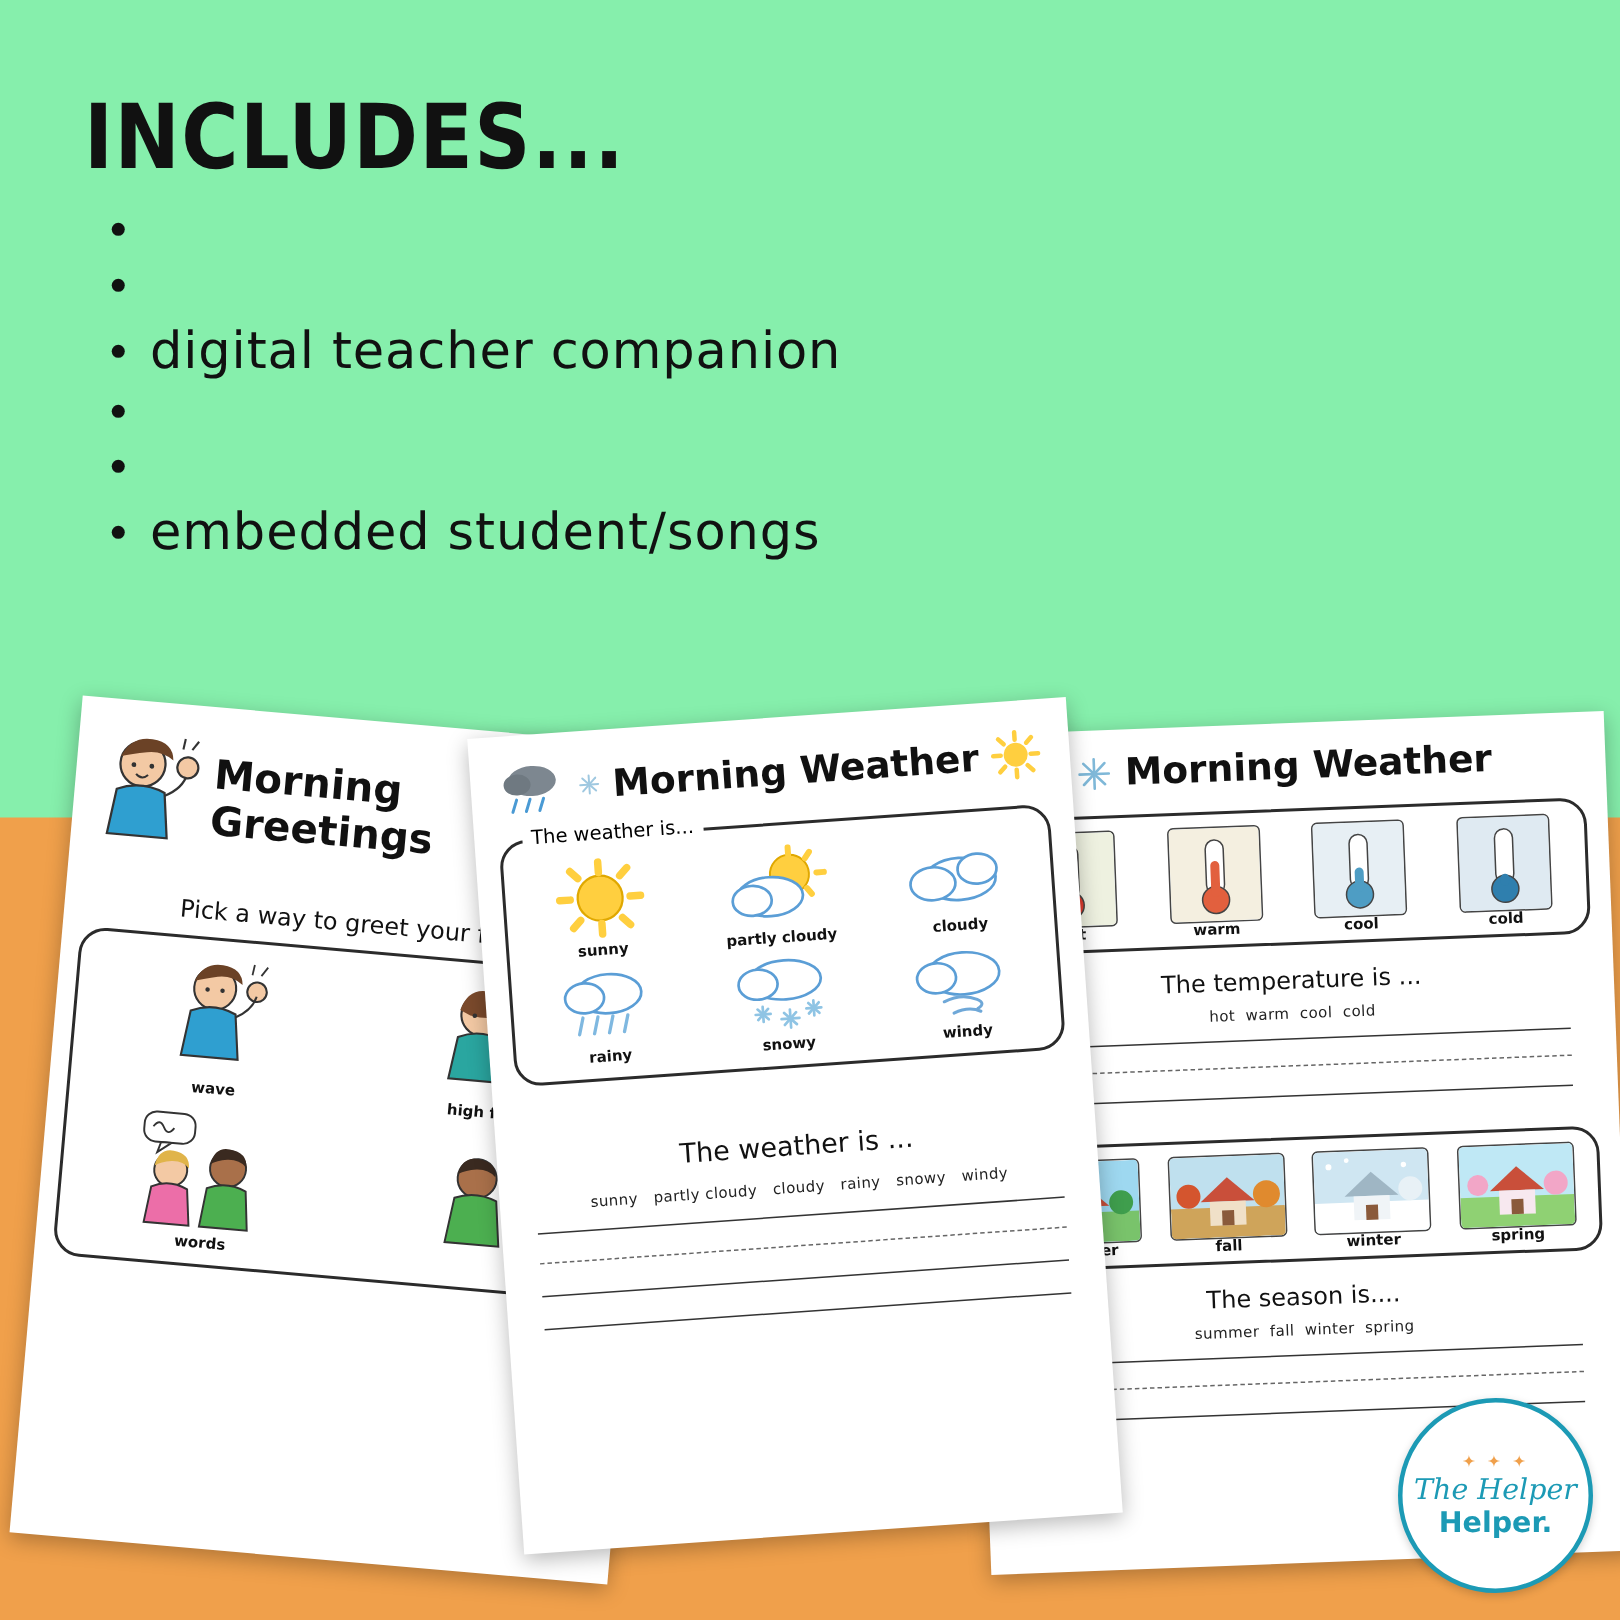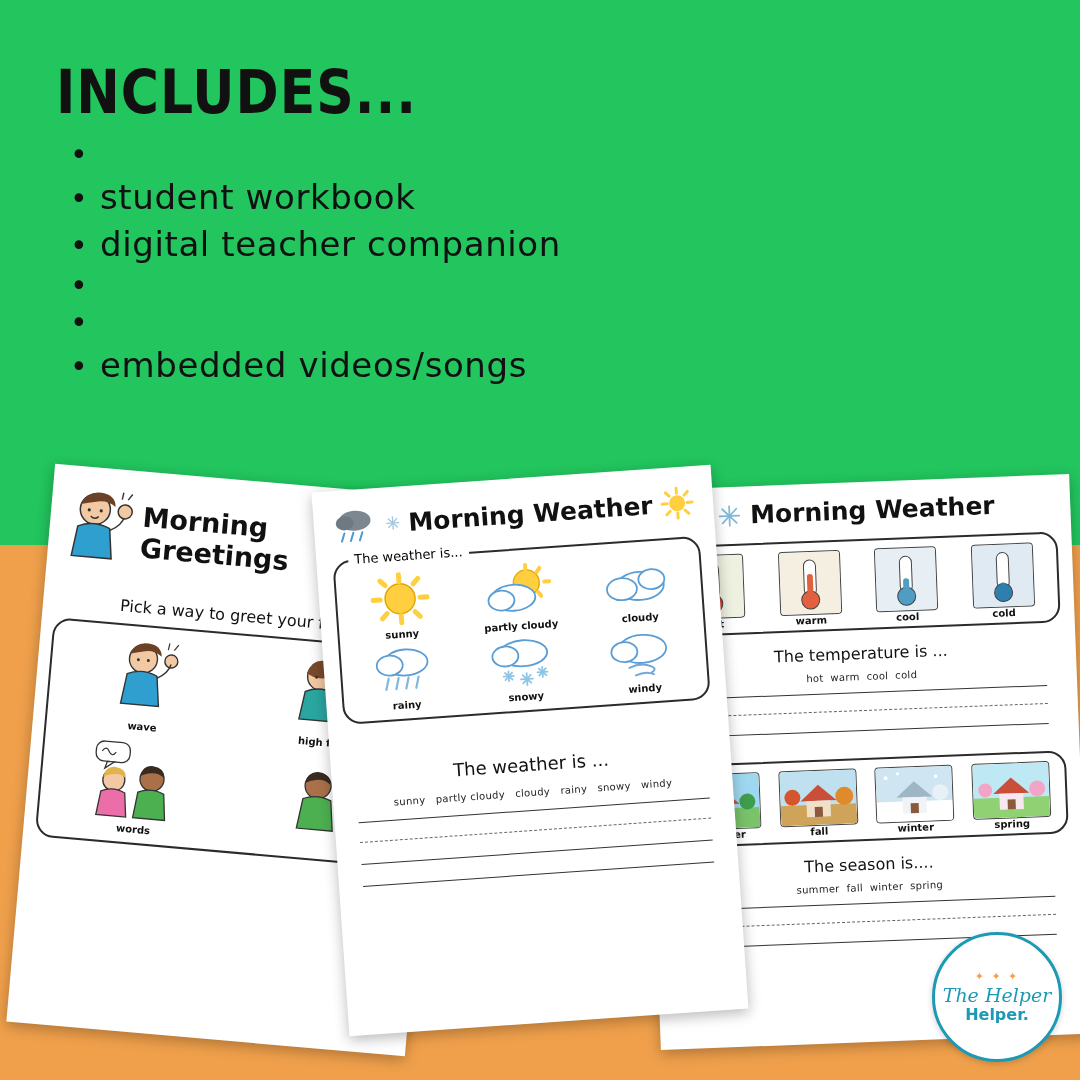--- a/index.html
+++ b/index.html
@@ -5,21 +5,21 @@
   * { box-sizing: border-box; margin: 0; padding: 0; }
   html, body {
     width: 1080px; height: 1080px;
     overflow: hidden;
     font-family: "DejaVu Sans", sans-serif;
     background: #ffffff;
   }
   #stage {
     position: relative;
     width: 1080px; height: 1080px;
-    background: #22c55e;
+    background: #86efac;
     overflow: hidden;
   }
   
   .orange-band {
     position: absolute;
     left: 0; top: 545px;
     width: 1080px; height: 535px;
     background: #f0a04b;
   }
   
@@ -196,21 +196,21 @@
   .logo-top {
     font-family: "DejaVu Serif", serif;
     font-style: italic;
     font-size: 19px;
     color: #1c9ab5;
     line-height: 1.1;
   }
   .logo-bottom {
     font-family: "DejaVu Sans", sans-serif;
     font-weight: 700;
-    font-size: 16px;
+    font-size: 19px;
     color: #1c9ab5;
   }
   .logo-stars {
     font-size: 11px;
     color: #f0a04b;
     letter-spacing: 2px;
     margin-bottom: 2px;
   }
   .greet-grid {
     display: grid;
@@ -229,35 +229,34 @@
   <div class="orange-band"></div>
 
   <div class="headline">INCLUDES...</div>
 
   <div class="bullet-list">
     <div class="bullet-row">
       <span class="bullet-dot">•</span>
     </div>
     <div class="bullet-row">
       <span class="bullet-dot">•</span>
-      <span class="bullet-text">student workbook</span>
     </div>
     <div class="bullet-row">
       <span class="bullet-dot">•</span>
       <span class="bullet-text">digital teacher companion</span>
     </div>
     <div class="bullet-row">
       <span class="bullet-dot">•</span>
     </div>
     <div class="bullet-row">
       <span class="bullet-dot">•</span>
     </div>
     <div class="bullet-row">
       <span class="bullet-dot">•</span>
-      <span class="bullet-text">embedded videos/songs</span>
+      <span class="bullet-text">embedded student/songs</span>
     </div>
   </div>
 
   <div class="sheet" id="sheet-right">
     <div class="title-row">
       <svg width="26" height="26" viewBox="0 0 24 24">
         <g stroke="#7fb8d8" stroke-width="1.6" stroke-linecap="round">
           <line x1="12" y1="3" x2="12" y2="21"></line>
             <line x1="3" y1="12" x2="21" y2="12"></line>
           <line x1="5.5" y1="5.5" x2="18.5" y2="18.5"></line>

